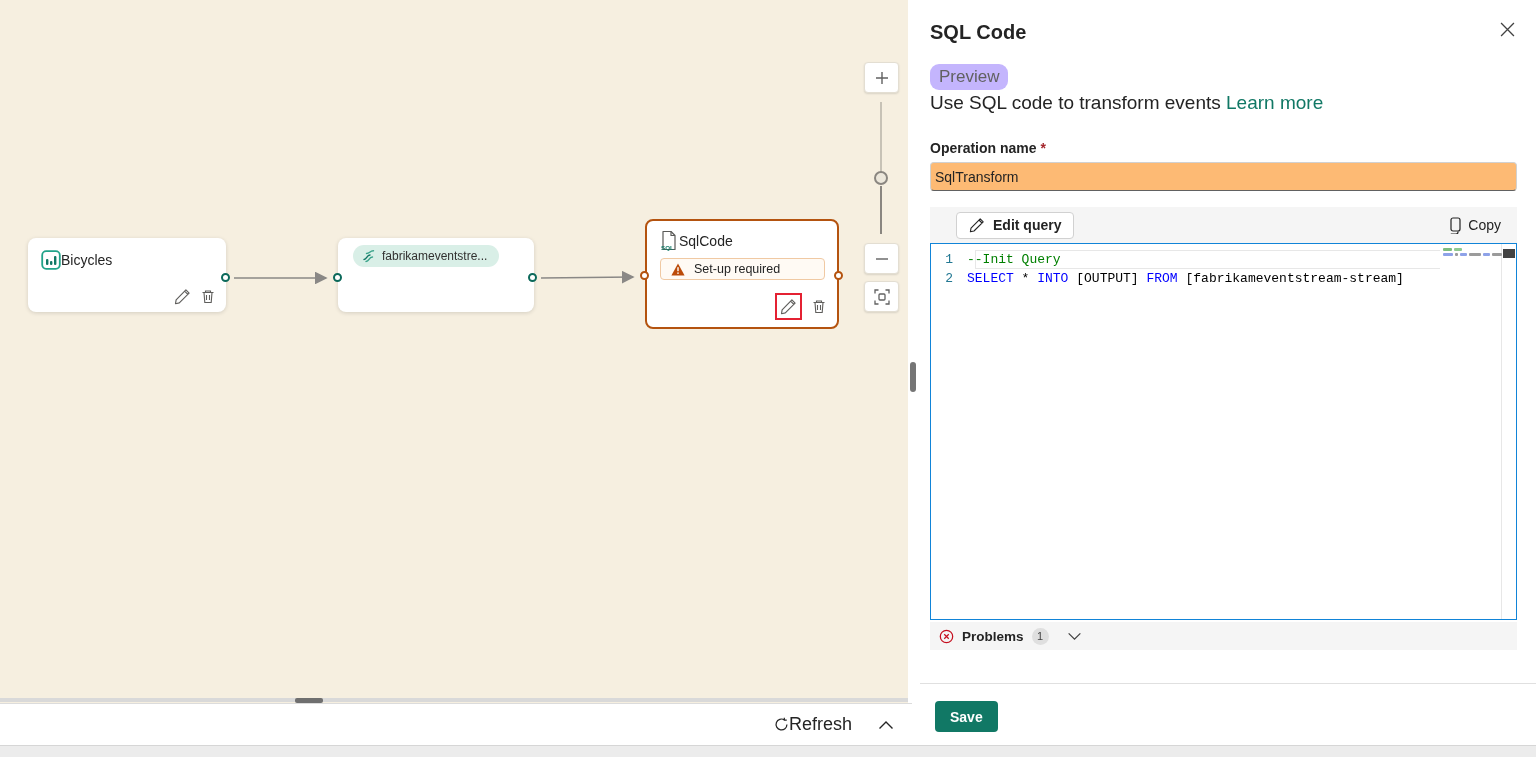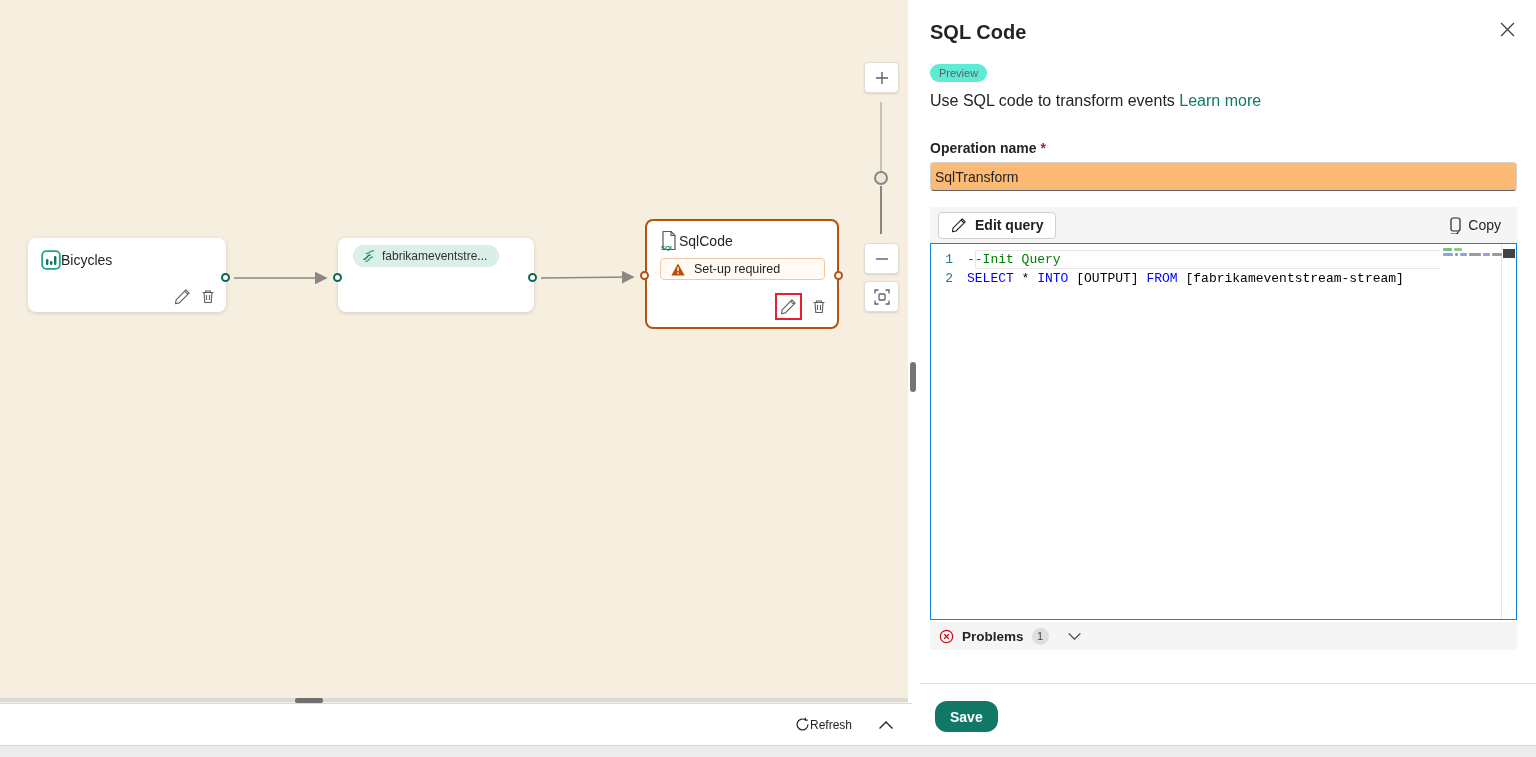--- a/index.html
+++ b/index.html
@@ -42,37 +42,37 @@
   
   .zbtn{position:absolute;left:864px;width:35px;height:31px;background:#fff;border:1px solid #e3ded2;
     border-radius:4px;box-shadow:0 1px 2px rgba(0,0,0,.12);display:flex;align-items:center;justify-content:center;cursor:pointer}
   .slider-track-top{left:880px;top:102px;width:2px;height:72px;background:#c7c2b6}
   .slider-track-bot{left:880px;top:186px;width:2px;height:48px;background:#8a8680}
   .slider-handle{left:874px;top:171px;width:14px;height:14px;border-radius:50%;background:#ece7db;border:2px solid #8a8680}
 
   
   .canvas-footer{left:0;top:703px;width:912px;height:42px;background:#fff;border-top:1px solid #dcdcdc;
     display:flex;align-items:center;justify-content:flex-end;gap:26px;padding-right:18px}
-  .refresh-btn{display:flex;align-items:center;gap:0;font-size:12px;cursor:pointer}
+  .refresh-btn{display:flex;align-items:center;gap:0;font-size:18px;cursor:pointer}
   .bottom-strip{left:0;top:745px;width:1536px;height:12px;background:#ececec;border-top:1px solid #d6d6d6}
 
   
   .panel{left:920px;top:0;width:616px;height:745px;background:#fff}
   .panel .abs{position:absolute}
   .panel-title{left:10px;top:21px;font-size:20px;font-weight:700}
   .close-btn{left:576px;top:18px;width:22px;height:22px;display:flex;align-items:center;justify-content:center;cursor:pointer}
-  .preview-badge{left:10px;top:64px;background:#5eead4;color:#616161;font-size:11px;border-radius:9px;padding:3px 9px}
-  .desc{left:10px;top:92px;font-size:16px}
+  .preview-badge{left:10px;top:64px;background:#c4b5fd;color:#616161;font-size:17px;border-radius:9px;padding:3px 9px}
+  .desc{left:10px;top:92px;font-size:19px}
   .desc a{color:var(--teal);text-decoration:none}
   .op-label{left:10px;top:140px;font-size:14px;font-weight:700}
   .req{color:#a4262c}
   .op-input{left:10px;top:162px;width:587px;height:29px;border:1px solid #d1d1d1;border-bottom:1px solid #616161;
     border-radius:4px;padding:0 4px;font-size:14px;font-family:"Liberation Sans",sans-serif;color:var(--text);background:#fdba74}
   .toolbar{left:10px;top:207px;width:587px;height:36px;background:#f5f5f5;display:flex;align-items:center}
-  .edit-query-btn{margin-left:8px;height:27px;display:flex;align-items:center;gap:8px;background:#fff;
+  .edit-query-btn{margin-left:26px;height:27px;display:flex;align-items:center;gap:8px;background:#fff;
     border:1px solid #d1d1d1;border-radius:4px;padding:0 12px;font-size:14px;font-weight:700;cursor:pointer}
   .copy-btn{margin-left:auto;margin-right:16px;display:flex;align-items:center;gap:6px;font-size:14px;cursor:pointer}
 
   .editor{left:10px;top:243px;width:587px;height:377px;border:1.5px solid var(--blue);background:#fff;overflow:hidden}
   .code-lines{position:absolute;left:0;top:6px;width:100%}
   .code-row{display:flex;font-family:"Liberation Mono","DejaVu Sans Mono",monospace;font-size:13px;line-height:19px;white-space:pre}
   .line-num{width:36px;text-align:right;padding-right:14px;color:var(--linenum);flex:none}
   .tok-kw{color:var(--kw)} .tok-cmt{color:var(--cmt)} .tok-pl{color:#000}
   .cur-line{position:absolute;left:44px;top:6px;width:466px;height:19px;border:1px solid #e7e7e7;pointer-events:none}
   .minimap{position:absolute;right:14px;top:0;bottom:0;width:62px;border-right:1px solid #e7e7e7;background:#fff}
@@ -80,21 +80,21 @@
   .mini-row span{height:3px;border-radius:1px;display:block}
   .editor-sb{position:absolute;right:0;top:0;bottom:0;width:14px;background:#fff}
   .editor-sb .thumb{position:absolute;left:1px;top:5px;width:12px;height:9px;background:#424242}
 
   .problems-bar{left:10px;top:622px;width:587px;height:28px;background:#f5f5f5;display:flex;align-items:center;gap:8px;padding-left:9px}
   .problems-label{font-size:13.5px;font-weight:700}
   .count-badge{background:#dfdfdf;color:#424242;font-size:11px;min-width:17px;height:17px;border-radius:9px;
     display:flex;align-items:center;justify-content:center;padding:0 4px}
   .problems-chevron{margin-left:10px;display:flex;cursor:pointer}
   .panel-divider{left:0;top:683px;width:616px;height:1px;background:#e0e0e0}
-  .save-btn{left:15px;top:701px;height:31px;background:var(--teal);color:#fff;border:none;border-radius:12px;
+  .save-btn{left:15px;top:701px;height:31px;background:var(--teal);color:#fff;border:none;border-radius:4px;
     padding:0 15px;font-size:14px;font-weight:700;font-family:"Liberation Sans",sans-serif;cursor:pointer}
 
   svg{display:block}
 </style>
 </head>
 <body>
 
 <div class="abs canvas">
 
   <svg class="abs" width="908" height="703" style="left:0;top:0">

